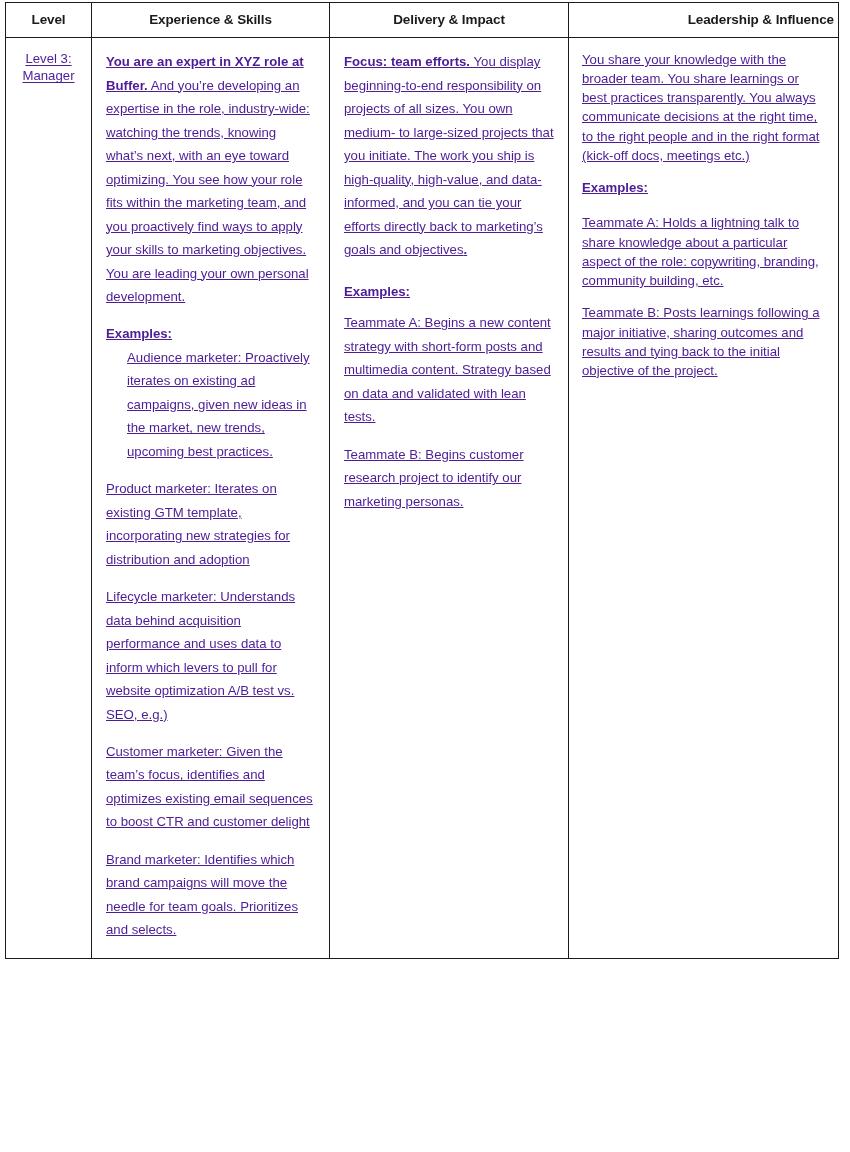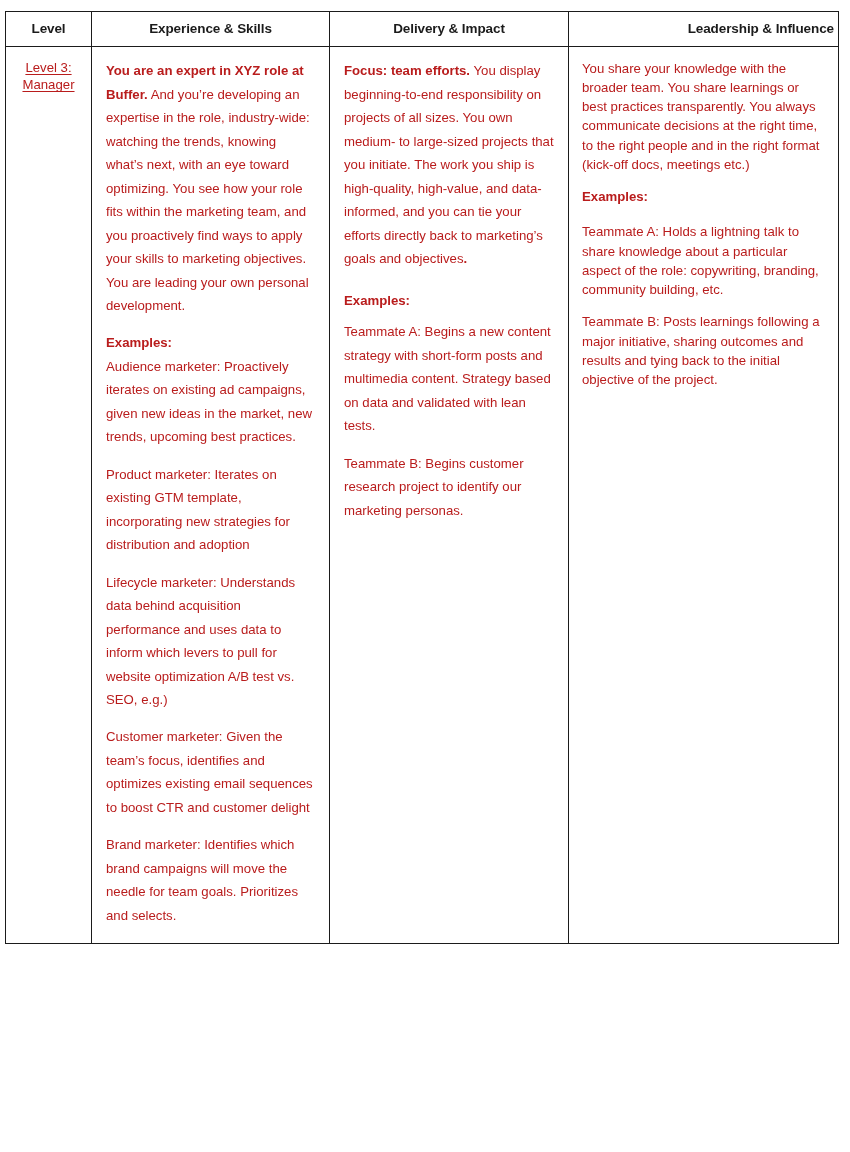--- a/index.html
+++ b/index.html
@@ -14,21 +14,21 @@
     font-family: "Liberation Sans", "DejaVu Sans", sans-serif;
     color: #1b1b1b;
     -webkit-font-smoothing: antialiased;
   }
 
   .page {
     position: relative;
     width: 772px;
     height: 1152px;
     box-sizing: border-box;
-    padding: 11px 12px 11px 5px;
+    padding: 2px 12px 11px 5px;
   }
 
   table.level-table {
     width: 833px;
     border-collapse: collapse;
     table-layout: fixed;
     border: 1.5px solid #1b1b1b;
   }
 
   table.level-table col.c-level     { width: 86px; }
@@ -47,41 +47,41 @@
     color: #1b1b1b;
     vertical-align: middle;
   }
   thead th:last-child { border-right: none; text-align: right; }
 
   tbody td {
     border-right: 1.5px solid #1b1b1b;
     vertical-align: top;
     padding: 12px 14px 16px 14px;
     font-size: 13.2px;
-    color: #b91c1c;
+    color: #4c1d95;
   }
   tbody td:last-child { border-right: none; }
 
   td.cell-level {
     text-align: center;
     padding: 12px 4px 16px 4px;
     line-height: 1.32;
   }
   td.cell-level .lvl-line {
     text-decoration: underline;
     text-underline-offset: 2px;
     display: block;
     white-space: nowrap;
   }
 
   td.cell-exp      { line-height: 1.72; }
   td.cell-delivery { line-height: 1.72; }
   td.cell-leader   { line-height: 1.46; padding-left: 13px; padding-right: 12px; }
 
-  .para { margin: 0; }
+  .para { margin: 0; text-decoration: underline; }
   .para + .para { margin-top: 1.05em; }
 
   td.cell-leader .para + .para { margin-top: 1.02em; }
 
   .b { font-weight: bold; }
 
   
   .para[data-lh="loose"]  { line-height: 1.78; }
   .para[data-lh="tight"]  { line-height: 1.45; }
 </style>
@@ -113,21 +113,21 @@
         <td class="cell-level">
           <span class="lvl-line">Level 3:</span>
           <span class="lvl-line">Manager</span>
         </td>
 
         <td class="cell-exp">
           <p class="para" data-lh="loose"><span class="b">You are an expert in XYZ role at Buffer.</span><span> And you’re developing an expertise in the role, industry-wide: watching the trends, knowing what’s next, with an eye toward optimizing. You see how your role fits within the marketing team, and you proactively find ways to apply your skills to marketing objectives. You are leading your own personal development.</span></p>
 
           <p class="para b" data-lh="loose">Examples:</p>
 
-          <p class="para" data-lh="loose" style="margin-top:0;">Audience marketer: Proactively iterates on existing ad campaigns, given new ideas in the market, new trends, upcoming best practices.</p>
+          <p class="para" data-lh="loose" style="margin-top:0;margin-left:21px;">Audience marketer: Proactively iterates on existing ad campaigns, given new ideas in the market, new trends, upcoming best practices.</p>
 
           <p class="para" data-lh="loose">Product marketer: Iterates on existing GTM template, incorporating new strategies for distribution and adoption</p>
 
           <p class="para" data-lh="loose">Lifecycle marketer: Understands data behind acquisition performance and uses data to inform which levers to pull for website optimization A/B test vs. SEO, e.g.)</p>
 
           <p class="para" data-lh="loose">Customer marketer: Given the team’s focus, identifies and optimizes existing email sequences to boost CTR and customer delight</p>
 
           <p class="para" data-lh="loose">Brand marketer: Identifies which brand campaigns will move the needle for team goals. Prioritizes and selects.</p>
         </td>
 

